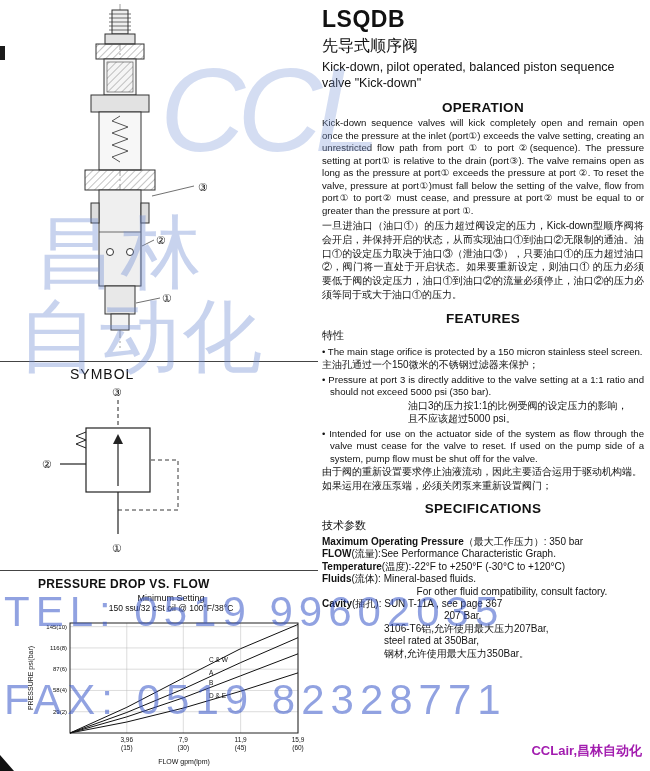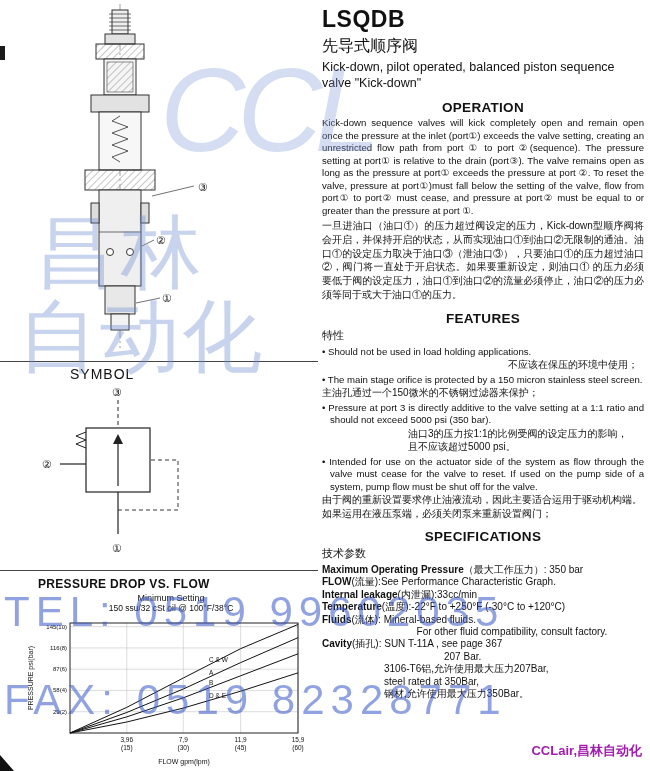--- a/index.html
+++ b/index.html
@@ -168,43 +168,38 @@
     <div class="title-en">Kick-down, pilot operated, balanced piston sequence valve "Kick-down"</div>
 
     <div class="sec-h">OPERATION</div>
     <div class="body-en">Kick-down sequence valves will kick completely open and remain open once the pressure at the inlet (port①) exceeds the valve setting, creating an unrestricted flow path from port ① to port ②(sequence). The pressure setting at port① is relative to the drain (port③). The valve remains open as long as the pressure at port① exceeds the pressure at port ②. To reset the valve, pressure at port①)must fall below the setting of the valve, flow from port① to port② must cease, and pressure at port② must be equal to or greater than the pressure at port ①.</div>
     <div class="body-cn">一旦进油口（油口①）的压力超过阀设定的压力，Kick-down型顺序阀将会开启，并保持开启的状态，从而实现油口①到油口②无限制的通油。油口①的设定压力取决于油口③（泄油口③），只要油口①的压力超过油口②，阀门将一直处于开启状态。如果要重新设定，则油口① 的压力必须要低于阀的设定压力，油口①到油口②的流量必须停止，油口②的压力必须等同于或大于油口①的压力。</div>
 
     <div class="sec-h">FEATURES</div>
     <div class="sec-h-cn">特性</div>
 
     <div class="feat">
-      <div class="feat-en"><span>•</span> <span>Should not be used in load holding applications.</span></div>
-      <div class="feat-cn cn-right">不应该在保压的环境中使用；</div>
-    </div>
-    <div class="feat">
       <div class="feat-en"><span>•</span> <span>The main stage orifice is protected by a 150 micron stainless steel screen.</span></div>
       <div class="feat-cn">主油孔通过一个150微米的不锈钢过滤器来保护；</div>
     </div>
     <div class="feat">
       <div class="feat-en"><span>•</span> <span>Pressure at port 3 is directly additive to the valve setting at a 1:1 ratio and should not exceed 5000 psi (350 bar).</span></div>
       <div class="feat-cn cn-ind">油口3的压力按1:1的比例受阀的设定压力的影响，
 且不应该超过5000 psi。</div>
     </div>
     <div class="feat">
       <div class="feat-en"><span>•</span> <span>Intended for use on the actuator side of the system as flow through the valve must cease for the valve to reset. If used on the pump side of a system, pump flow must be shut off for the valve.</span></div>
       <div class="feat-cn">由于阀的重新设置要求停止油液流动，因此主要适合运用于驱动机构端。如果运用在液压泵端，必须关闭泵来重新设置阀门；</div>
     </div>
 
     <div class="sec-h">SPECIFICATIONS</div>
     <div class="sec-h-cn">技术参数</div>
 
     <div class="spec-line"><span class="sb">Maximum Operating Pressure</span><span>（最大工作压力）: 350 bar</span></div>
     <div class="spec-line"><span class="sb">FLOW</span><span>(流量):See Performance Characteristic Graph.</span></div>
-    <div class="spec-line"><span class="sb">Internal leakage</span><span>(内泄漏):33cc/min</span></div>
     <div class="spec-line"><span class="sb">Temperature</span><span>(温度):-22°F to +250°F (-30°C to +120°C)</span></div>
     <div class="spec-line"><span class="sb">Fluids</span><span>(流体): Mineral-based fluids.</span></div>
     <div class="spec-line ind1"><span class="sb"></span><span>For other fluid compatibility, consult factory.</span></div>
     <div class="spec-line"><span class="sb">Cavity</span><span>(插孔): SUN T-11A , see page 367</span></div>
     <div class="spec-line ind2"><span class="sb"></span><span>207 Bar.</span></div>
     <div class="spec-line ind3"><span class="sb"></span><span>3106-T6铝,允许使用最大压力207Bar,</span></div>
     <div class="spec-line ind3"><span class="sb"></span><span>steel rated at 350Bar,</span></div>
     <div class="spec-line ind3"><span class="sb"></span><span>钢材,允许使用最大压力350Bar。</span></div>
   </div>
 

